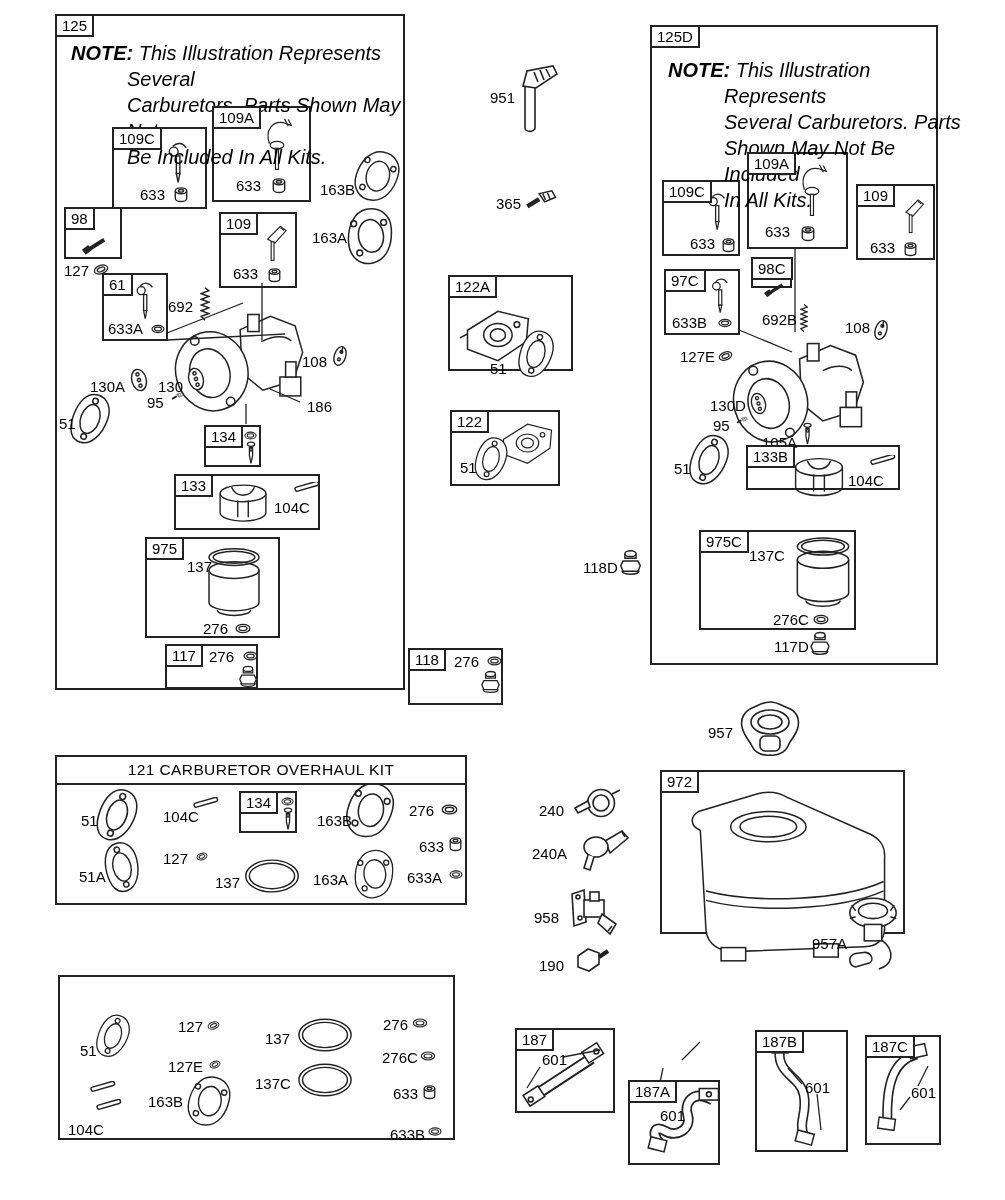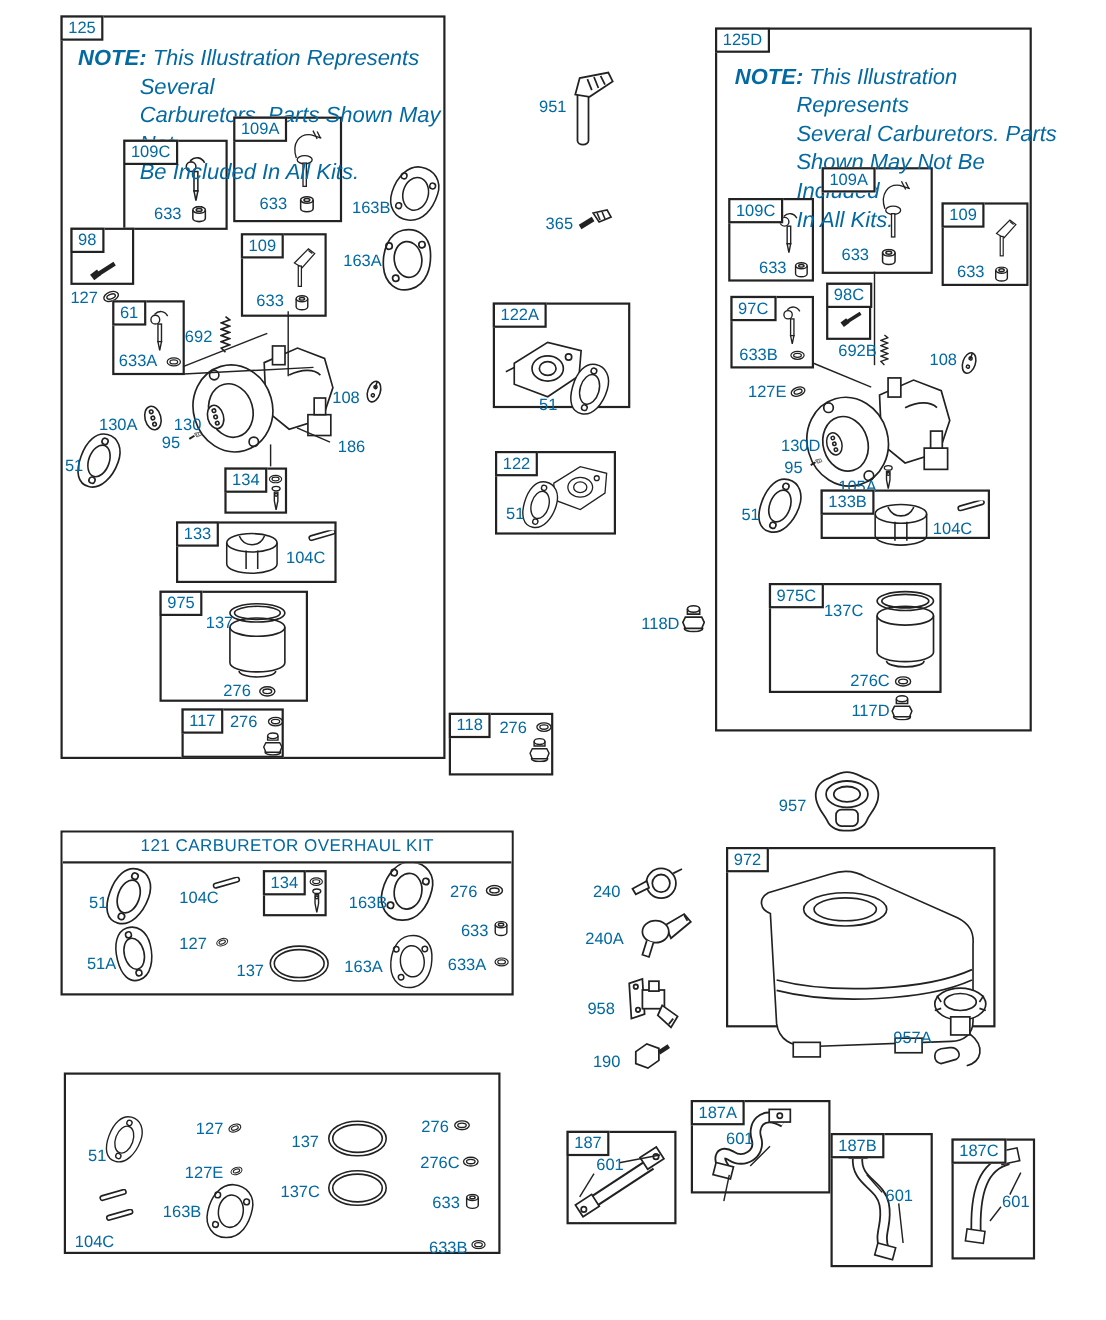--- a/index.html
+++ b/index.html
@@ -1,17 +1,17 @@
 <!DOCTYPE html>
 <html><head>
 <meta charset="utf-8">
 <style>
   html,body{margin:0;padding:0;background:#fff;}
   #page{position:relative;width:1005px;height:1200px;background:#fff;overflow:hidden;
-        font-family:"Liberation Sans",sans-serif;color:#0369a1;}
+        font-family:"Liberation Sans",sans-serif;color:#000000;}
   .box{position:absolute;border:2px solid #222;background:#fff;box-sizing:border-box;}
   .tag{position:absolute;left:-2px;top:-2px;border:2px solid #222;background:#fff;
        padding:0 5px;font-size:15px;line-height:19px;white-space:nowrap;z-index:8;}
   .lbl{position:absolute;font-size:15px;line-height:16px;white-space:nowrap;z-index:7;}
   .note{position:absolute;font-style:italic;font-size:20px;line-height:1.3;
         white-space:pre-line;padding-left:56px;text-indent:-56px;z-index:7;}
   .note .nb{font-weight:700;}
   .kit-head{position:absolute;left:0;right:0;top:0;height:26px;border-bottom:2px solid #222;
         text-align:center;line-height:26px;font-size:15.5px;letter-spacing:.4px;background:#fff;z-index:6;}
   svg.ic{position:absolute;overflow:visible;stroke:#222;fill:none;stroke-width:1.6;z-index:5;}
@@ -333,21 +333,21 @@
     <div class="box" style="left:147px;top:409px;width:57px;height:42px">
       <div class="tag">134</div>
       <svg class="ic" style="left:38px;top:4px;width:13px;height:9px">
           <use href="#s-oring"></use>
         </svg>
       <svg class="ic" style="left:39px;top:14px;width:12px;height:24px">
           <use href="#s-seatneedle"></use>
         </svg>
     </div>
 
-    <div class="box" style="left:103px;top:458px;width:146px;height:56px">
+    <div class="box" style="left:117px;top:458px;width:146px;height:56px">
       <div class="tag">133</div>
       <svg class="ic" style="left:40px;top:6px;width:54px;height:44px">
           <use href="#s-float"></use>
         </svg>
       <span class="lbl" style="left:98px;top:24px">104C</span>
       <svg class="ic" style="left:118px;top:6px;width:26px;height:10px">
           <use href="#s-pin"></use>
         </svg>
     </div>
 
@@ -456,21 +456,21 @@
       <div class="tag">109</div>
       <svg class="ic" style="left:38px;top:10px;width:32px;height:42px">
           <use href="#s-shaft"></use>
         </svg>
       <span class="lbl" style="left:12px;top:54px">633</span>
       <svg class="ic" style="left:46px;top:56px;width:13px;height:15px">
           <use href="#s-bushing"></use>
         </svg>
     </div>
 
-    <div class="box" style="left:99px;top:230px;width:41px;height:52px">
+    <div class="box" style="left:99px;top:230px;width:41px;height:31px">
       <div class="tag">98C</div>
       <svg class="ic" style="left:5px;top:22px;width:32px;height:18px">
           <use href="#s-screw"></use>
         </svg>
     </div>
 
     <div class="box" style="left:12px;top:242px;width:76px;height:66px">
       <div class="tag">97C</div>
       <svg class="ic" style="left:44px;top:6px;width:22px;height:38px">
           <use href="#s-needle"></use>
@@ -686,21 +686,21 @@
       </svg>
   </div>
 
   <div class="box" style="left:515px;top:1028px;width:100px;height:85px">
     <div class="tag">187</div>
     <svg class="ic" style="left:2px;top:8px;width:94px;height:72px">
         <use href="#s-hose1"></use>
       </svg>
     <span class="lbl" style="left:25px;top:22px">601</span>
   </div>
-  <div class="box" style="left:628px;top:1000px;width:127px;height:85px">
+  <div class="box" style="left:628px;top:1080px;width:92px;height:85px">
     <div class="tag">187A</div>
     <svg class="ic" style="left:4px;top:4px;width:96px;height:78px">
         <use href="#s-hose2"></use>
       </svg>
     <span class="lbl" style="left:30px;top:26px">601</span>
   </div>
   <div class="box" style="left:755px;top:1030px;width:93px;height:122px">
     <div class="tag">187B</div>
     <svg class="ic" style="left:4px;top:2px;width:80px;height:116px">
         <use href="#s-hose3"></use>

